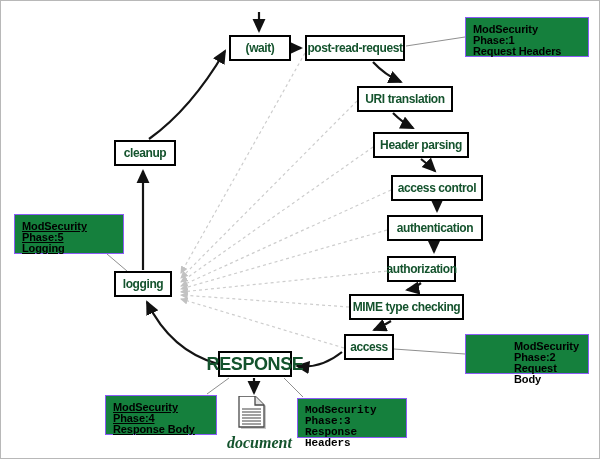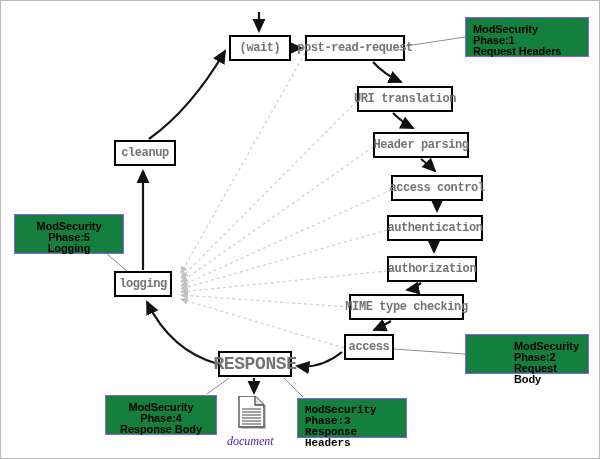--- a/index.html
+++ b/index.html
@@ -11,22 +11,22 @@
     border:1px solid #b8b8b8;
     box-sizing:border-box;
     overflow:hidden;
   }
   #svg-layer{position:absolute;left:0;top:0;width:600px;height:459px;}
   .node{
     position:absolute;
     box-sizing:border-box;
     background:#ffffff;
     border:2px solid #000000;
-    color:#737373;
-    font-family:Liberation Mono, monospace;
+    color:#14532d;
+    font-family:Liberation Sans, sans-serif;
     font-weight:bold;
     font-size:12px;
     letter-spacing:-0.4px;
     display:flex;
     align-items:center;
     justify-content:center;
     white-space:nowrap;
     line-height:1;
     z-index:5;
   }
@@ -37,33 +37,33 @@
     border:1px solid #8b5cf6;
     color:#000000;
     font-family:"Liberation Sans",sans-serif;
     font-weight:bold;
     font-size:11px;
     line-height:11px;
     padding:6px 7px;
     z-index:6;
     letter-spacing:-0.1px;
   }
-  .note.right{text-align:center;}
+  .note.right{text-align:left;text-decoration:underline;}
   .note.left{text-align:left;}
   .doc-icon{
     position:absolute;
     z-index:6;
   }
   .doc-label{
     position:absolute;
     font-family:"Liberation Serif",serif;
     font-style:italic;
-    font-weight:normal;
-    font-size:12px;
-    color:#4c1d95;
+    font-weight:bold;
+    font-size:16px;
+    color:#14532d;
     z-index:6;
     white-space:nowrap;
   }
 </style>
 </head>
 <body>
 
 <div id="canvas">
 
   <svg id="svg-layer" viewBox="0 0 600 459" xmlns="http://www.w3.org/2000/svg">
@@ -112,21 +112,21 @@
       <line x1="302" y1="396" x2="283" y2="377"></line>
     </g>
   </svg>
 
   <div class="node" style="left:228px;top:34px;width:62px;height:26px;">(wait)</div>
   <div class="node" style="left:304px;top:34px;width:100px;height:26px;">post-read-request</div>
   <div class="node" style="left:356px;top:85px;width:96px;height:26px;">URI translation</div>
   <div class="node" style="left:372px;top:131px;width:96px;height:26px;">Header parsing</div>
   <div class="node" style="left:390px;top:174px;width:92px;height:26px;">access control</div>
   <div class="node" style="left:386px;top:214px;width:96px;height:26px;">authentication</div>
-  <div class="node" style="left:386px;top:255px;width:90px;height:26px;">authorization</div>
+  <div class="node" style="left:386px;top:255px;width:69px;height:26px;">authorization</div>
   <div class="node" style="left:348px;top:293px;width:115px;height:26px;">MIME type checking</div>
   <div class="node" style="left:343px;top:333px;width:50px;height:26px;">access</div>
   <div class="node" style="left:217px;top:350px;width:74px;height:26px;font-size:18px;">RESPONSE</div>
   <div class="node" style="left:113px;top:270px;width:58px;height:26px;">logging</div>
   <div class="node" style="left:113px;top:139px;width:62px;height:26px;">cleanup</div>
 
   <div class="note left" style="left:464px;top:16px;width:124px;height:40px;">
     <div>ModSecurity Phase:1</div>
     <div>Request Headers</div>
   </div>

